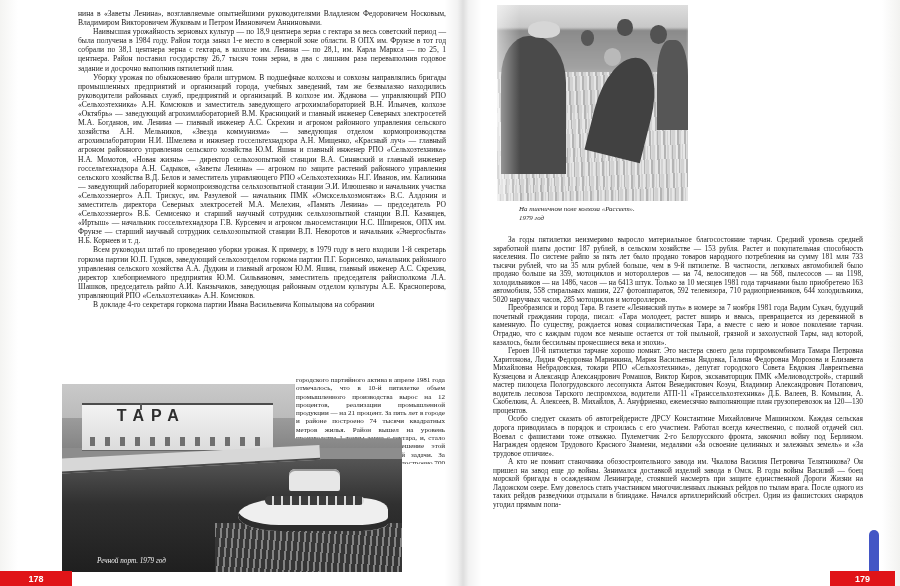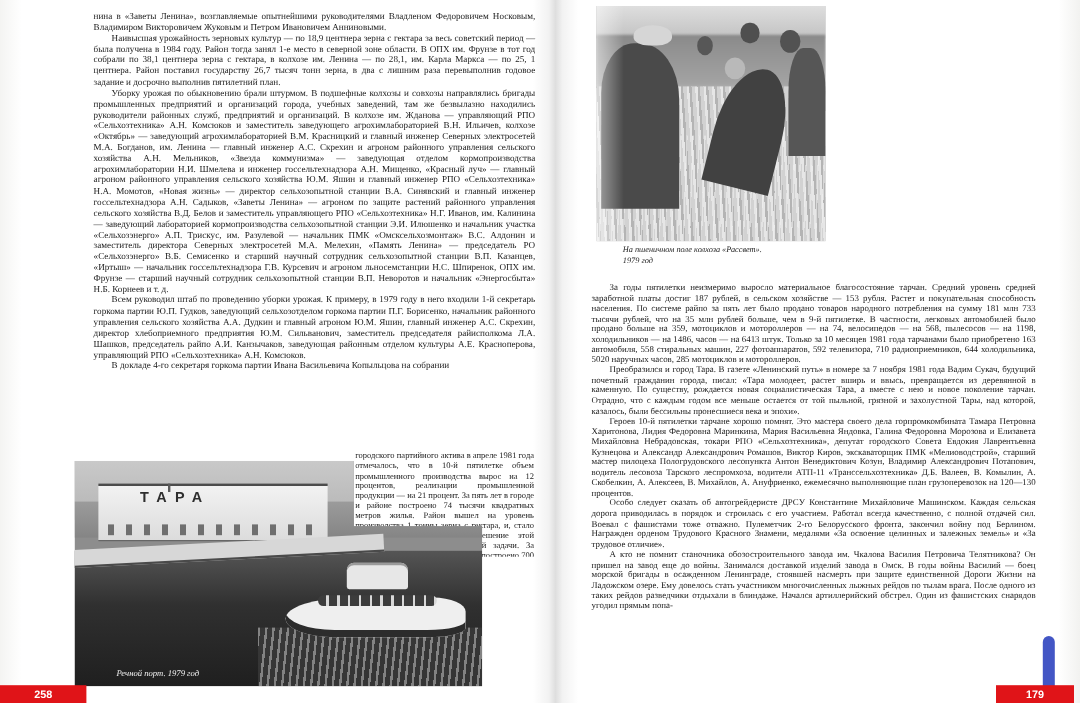--- a/index.html
+++ b/index.html
@@ -18,21 +18,21 @@
   
   .photo-left{position:absolute;left:62px;top:384px;width:340px;height:188px;background:#8d8d8d;
               clip-path:polygon(0 0,68.5% 0,68.5% 29%,100% 29%,100% 100%,0 100%);overflow:hidden;}
   .pl-sky{position:absolute;left:0;top:0;width:69%;height:26%;background:linear-gradient(#c9c9c9,#b5b5b5);}
   .pl-trees{position:absolute;left:0;top:18%;width:100%;height:16%;background:linear-gradient(#9b9b9b,#858585);}
   .pl-building{position:absolute;left:6%;top:10%;width:56%;height:24%;background:linear-gradient(#f2f2f2,#dcdcdc);
                border-top:2px solid #4c4c4c;box-shadow:0 1px 0 #666;}
   .pl-windows{position:absolute;left:4%;bottom:8%;width:92%;height:9px;
               background:repeating-linear-gradient(90deg,#6f6f6f 0 5px,transparent 5px 15px);}
   .pl-sign{position:absolute;left:18%;top:2px;font-family:"Liberation Sans",sans-serif;font-weight:bold;
-           font-size:12px;letter-spacing:7px;color:#2e2e2e;}
+           font-size:16px;letter-spacing:7px;color:#2e2e2e;}
   .pl-mast{position:absolute;left:30%;top:-4%;width:2px;height:16%;background:#5a5a5a;}
   .pl-dock{position:absolute;left:-4%;top:36%;width:80%;height:7%;background:#d7d7d7;border-bottom:2px solid #4a4a4a;transform:rotate(-3deg);}
   .pl-water{position:absolute;left:0;top:40%;width:100%;height:60%;
             background:linear-gradient(#555 0,#303030 40%,#1f1f1f 100%);}
   .pl-sparkle{position:absolute;right:0;bottom:0;width:55%;height:26%;opacity:.8;
               background:repeating-linear-gradient(96deg,#9a9a9a 0 2px,#3a3a3a 2px 6px);}
   .pl-boat{position:absolute;right:4%;bottom:22%;width:150px;height:52px;}
   .pl-boat-hull{position:absolute;left:0;bottom:0;width:100%;height:62%;background:#efefef;
                 border-radius:60% 30% 35% 45%/90% 60% 40% 80%;box-shadow:inset 0 -6px 0 #2c2c2c;}
   .pl-boat-win{position:absolute;left:18%;top:34%;width:66%;height:9px;border-radius:5px;
@@ -100,21 +100,21 @@
       <div class="pl-dock"></div>
       <div class="pl-boat">
         <div class="pl-boat-cabin"></div>
         <div class="pl-boat-hull"></div>
         <div class="pl-boat-win"></div>
       </div>
       <div class="pl-caption">Речной порт. 1979 год</div>
     </div>
 
     <div class="red-tab red-tab-left" style="background: rgb(224, 20, 24);">
-      <span>258</span>
+      <span>178</span>
     </div>
   </div>
 
   <div class="gutter"></div>
 
   <div>
 
     <div class="photo-right">
       <div class="pr-sky"></div>
       <div class="pr-trees"></div>

